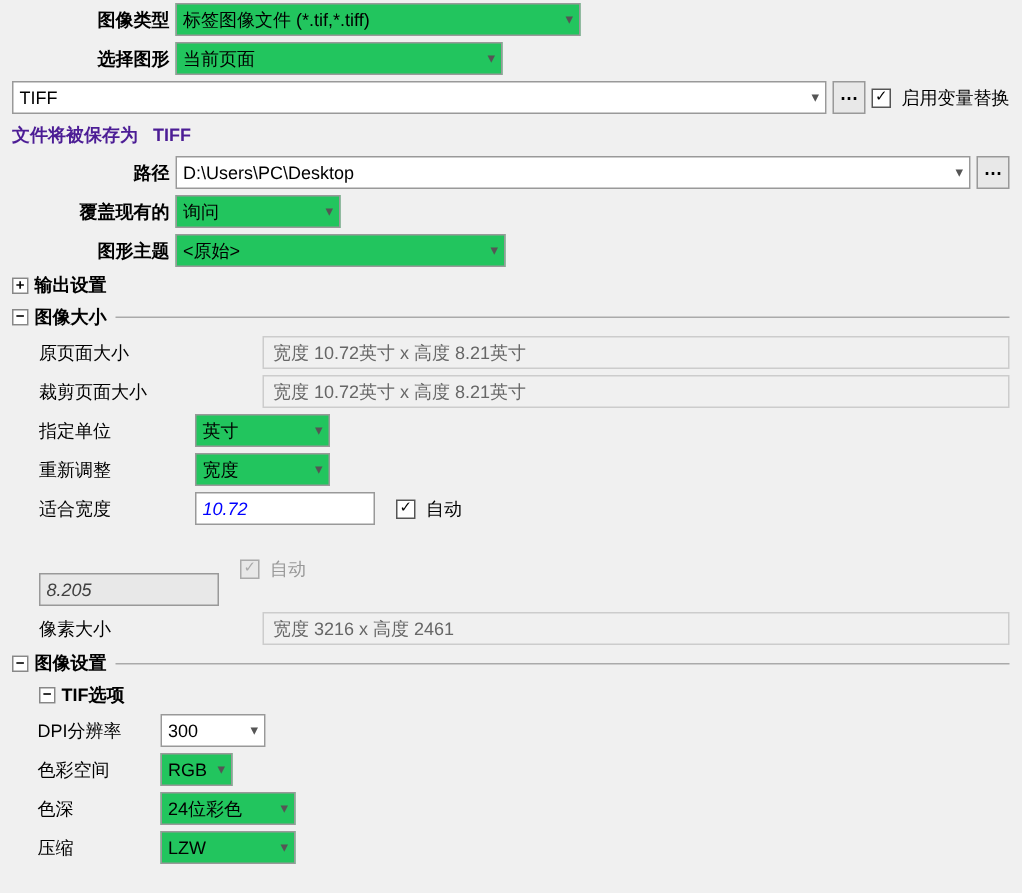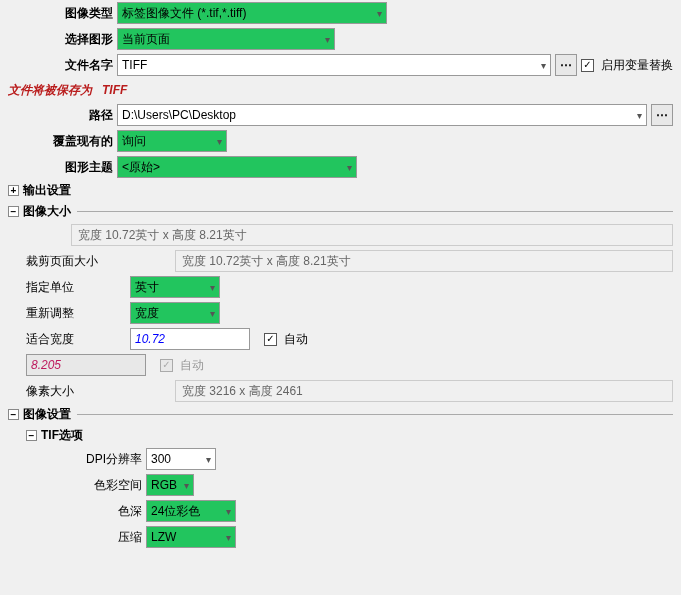--- a/index.html
+++ b/index.html
@@ -18,22 +18,21 @@
   gap: 4px;
 }
 .label {
   font-weight: bold;
   width: 105px;
   flex-shrink: 0;
   text-align: right;
 }
 .label-blue {
   font-weight: bold;
-  color: #b91c1c;
-  font-style: italic;
+  color: #4c1d95;
 }
 .select {
   border: 1px solid #999;
   background: #22c55e;
   height: 22px;
   padding: 1px 4px;
   display: flex;
   align-items: center;
   justify-content: space-between;
   cursor: pointer;
@@ -46,21 +45,21 @@
 }
 .textinput {
   border: 1px solid #999;
   background: #fff;
   height: 22px;
   padding: 1px 4px;
   display: flex;
   align-items: center;
   font-style: italic;
 }
-.textinput.disabled { background: #e8e8e8; color: #be185d; }
+.textinput.disabled { background: #e8e8e8; color: #404040; margin-top: 28px; }
 .more-btn {
   border: 1px solid #999;
   background: #e8e8e8;
   width: 22px;
   height: 22px;
   display: flex;
   align-items: center;
   justify-content: center;
   font-weight: bold;
   cursor: pointer;
@@ -98,21 +97,21 @@
   padding: 2px 8px;
   font-weight: bold;
 }
 .group-line {
   flex: 1;
   height: 1px;
   background: #aaa;
   margin-left: 6px;
 }
 .indent1 { padding-left: 26px; }
-.indent2 { padding-left: 64px; text-align: right; }
+.indent2 { padding-left: 25px; }
 .sublabel {
   width: 100px;
   flex-shrink: 0;
 }
 .field-disp {
   border: 1px solid #ccc;
   background: #f0f0f0;
   height: 22px;
   padding: 1px 6px;
   color: #666;
@@ -136,21 +135,20 @@
 
 <div class="row">
   <div class="label">选择图形</div>
   <div class="select" style="width:218px">
     <span>当前页面</span>
     <span class="arrow">▾</span>
   </div>
 </div>
 
 <div class="row">
-  <div class="label">文件名字</div>
   <div class="select white" style="flex:1">
     <span>TIFF</span>
     <span class="arrow">▾</span>
   </div>
   <div class="more-btn">⋯</div>
   <span class="checkbox">✓</span>
   <span>启用变量替换</span>
 </div>
 
 <div class="row">
@@ -170,38 +168,39 @@
 <div class="row">
   <div class="label">覆盖现有的</div>
   <div class="select" style="width:110px">
     <span>询问</span>
     <span class="arrow">▾</span>
   </div>
 </div>
 
 <div class="row">
   <div class="label">图形主题</div>
-  <div class="select" style="width:240px">
+  <div class="select" style="width:220px">
     <span>&lt;原始&gt;</span>
     <span class="arrow">▾</span>
   </div>
 </div>
 
 <div class="group-header">
   <span class="tree-toggle">+</span>
   <span>输出设置</span>
 </div>
 
 <div class="group-header">
   <span class="tree-toggle">−</span>
   <span>图像大小</span>
   <div class="group-line"></div>
 </div>
 
 <div class="row indent1">
+  <div class="sublabel">原页面大小</div>
   <div class="field-disp">宽度 10.72英寸 x 高度 8.21英寸</div>
 </div>
 
 <div class="row indent1">
   <div class="sublabel">裁剪页面大小</div>
   <div class="field-disp">宽度 10.72英寸 x 高度 8.21英寸</div>
 </div>
 
 <div class="row indent1">
   <div class="sublabel">指定单位</div>

